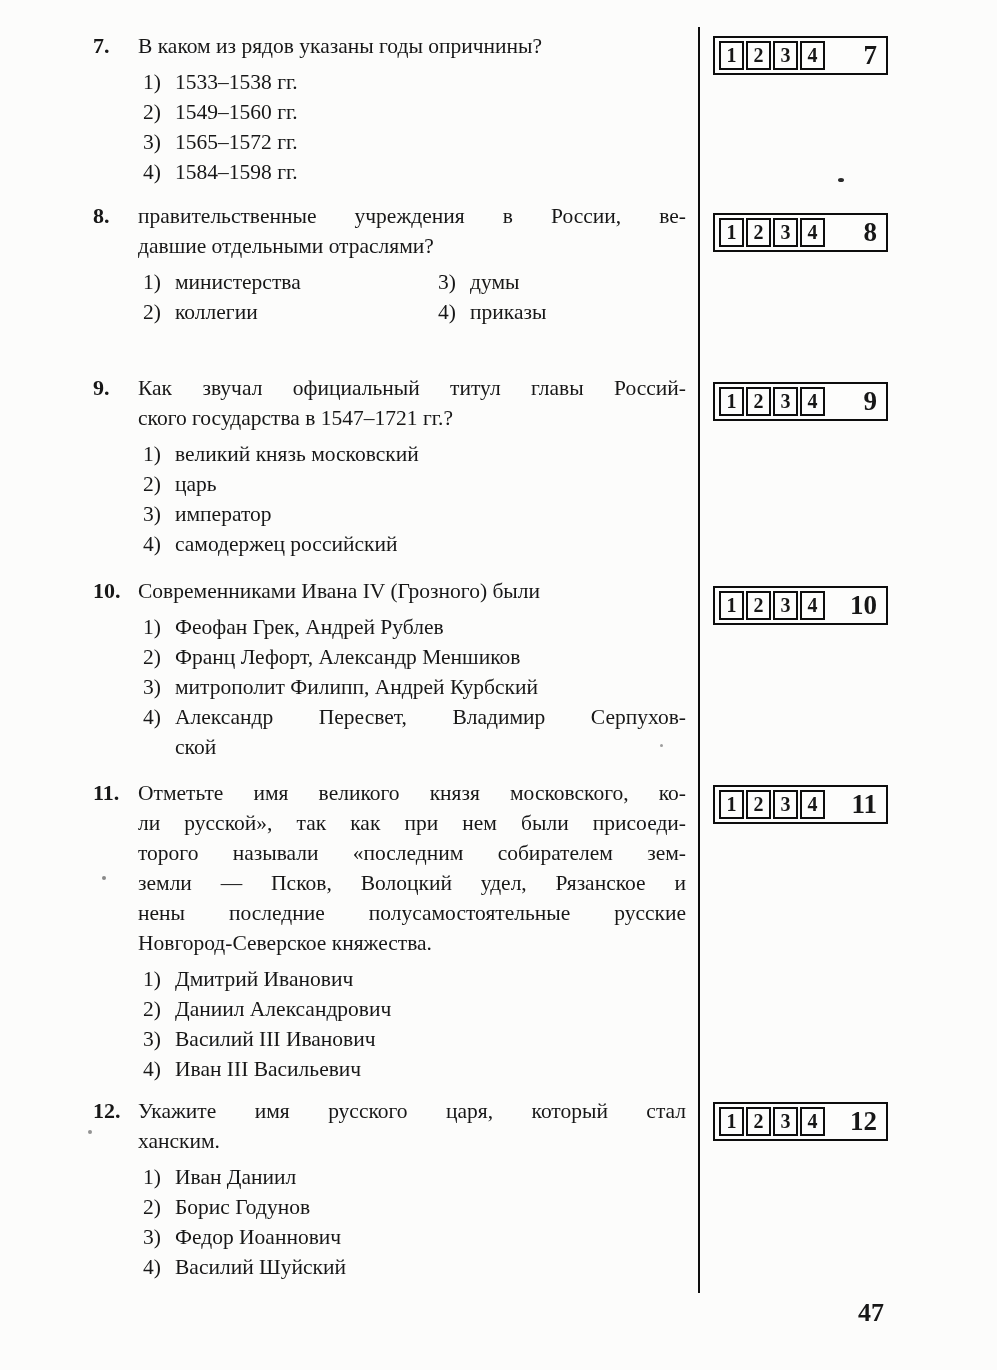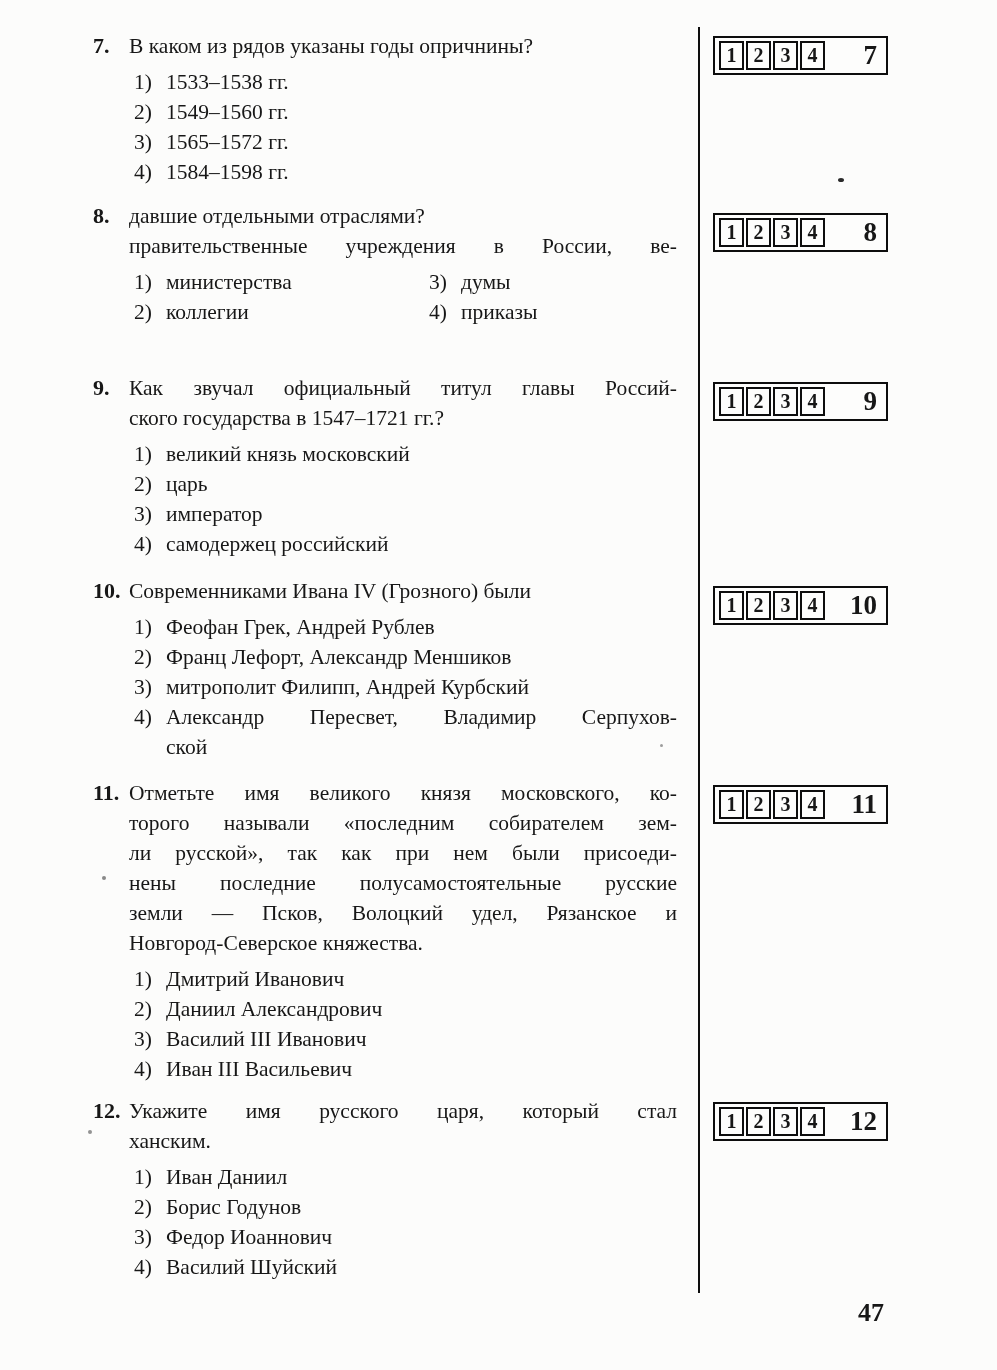--- a/index.html
+++ b/index.html
@@ -12,21 +12,21 @@
   .page{position:absolute;inset:0;}
 
   
   .vrule{position:absolute;left:698px;top:27px;width:2px;height:1266px;background:#0e0e0e;}
 
   
   .q{position:absolute;left:93px;width:596px;}
   .qnum{
     position:absolute;left:0;top:0;font-weight:bold;font-size:22px;line-height:30px;
   }
-  .qbody{margin-left:36px;width:548px;}
+  .qbody{margin-left:45px;width:548px;}
   .qtext{font-size:21.5px;line-height:30px;}
   .qtext .ln{display:block;}
   .jl{text-align:justify;text-align-last:justify;}
   .ll{text-align:left;}
 
   .opts{margin-top:6px;margin-left:5px;font-size:21.5px;line-height:30px;}
   .opt{display:flex;}
   .opt .mk{flex:0 0 32px;}
   .opt .ot{flex:1 1 auto;}
   .ot .oline{display:block;}
@@ -88,22 +88,22 @@
             <span class="ot">1584–1598 гг.</span>
           </div>
       </div>
     </div>
   </div>
 
   <div class="q" style="top:201px">
     <span class="qnum">8.</span>
     <div class="qbody">
       <div class="qtext">
+        <span class="ln jl">правительственные учреждения в России, ве-</span>
         <span class="ln ll">давшие отдельными отраслями?</span>
-        <span class="ln jl">правительственные учреждения в России, ве-</span>
       </div>
       <div class="opts opts-grid">
         <span class="mk">1)</span>
         <span>министерства</span>
         <span class="mk">3)</span>
         <span>думы</span>
         <span class="mk">2)</span>
         <span>коллегии</span>
         <span class="mk">4)</span>
         <span>приказы</span>
@@ -167,24 +167,24 @@
         </div>
       </div>
     </div>
   </div>
 
   <div class="q" style="top:778px">
     <span class="qnum">11.</span>
     <div class="qbody">
       <div class="qtext">
         <span class="ln jl">Отметьте имя великого князя московского, ко-</span>
+        <span class="ln jl">ли русской», так как при нем были присоеди-</span>
         <span class="ln jl">торого называли «последним собирателем зем-</span>
-        <span class="ln jl">ли русской», так как при нем были присоеди-</span>
+        <span class="ln jl">земли — Псков, Волоцкий удел, Рязанское и</span>
         <span class="ln jl">нены последние полусамостоятельные русские</span>
-        <span class="ln jl">земли — Псков, Волоцкий удел, Рязанское и</span>
         <span class="ln ll">Новгород-Северское княжества.</span>
       </div>
       <div class="opts">
         <div class="opt">
             <span class="mk">1)</span>
             <span class="ot">Дмитрий Иванович</span>
           </div>
         <div class="opt">
             <span class="mk">2)</span>
             <span class="ot">Даниил Александрович</span>

